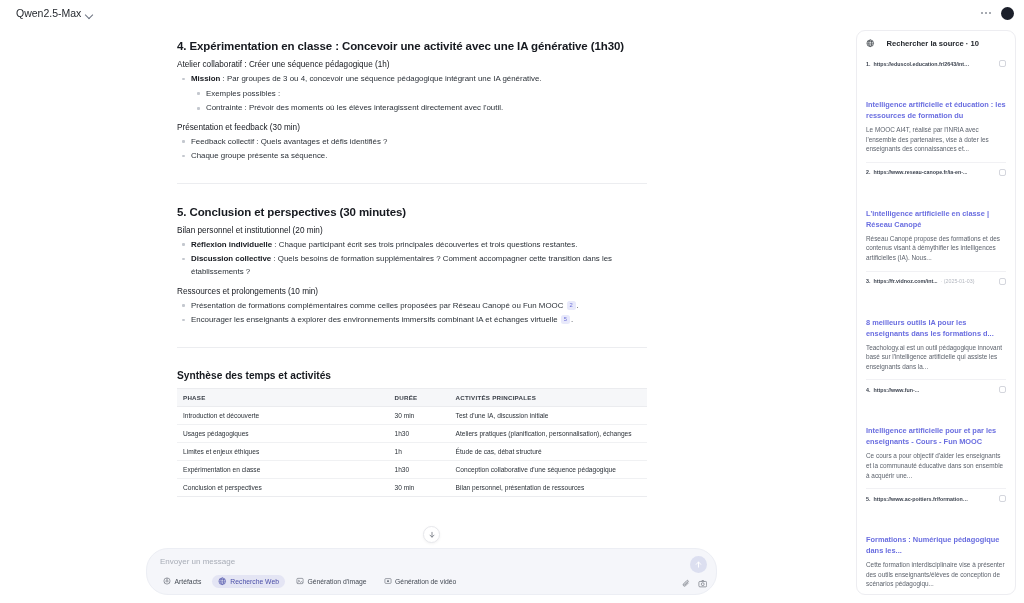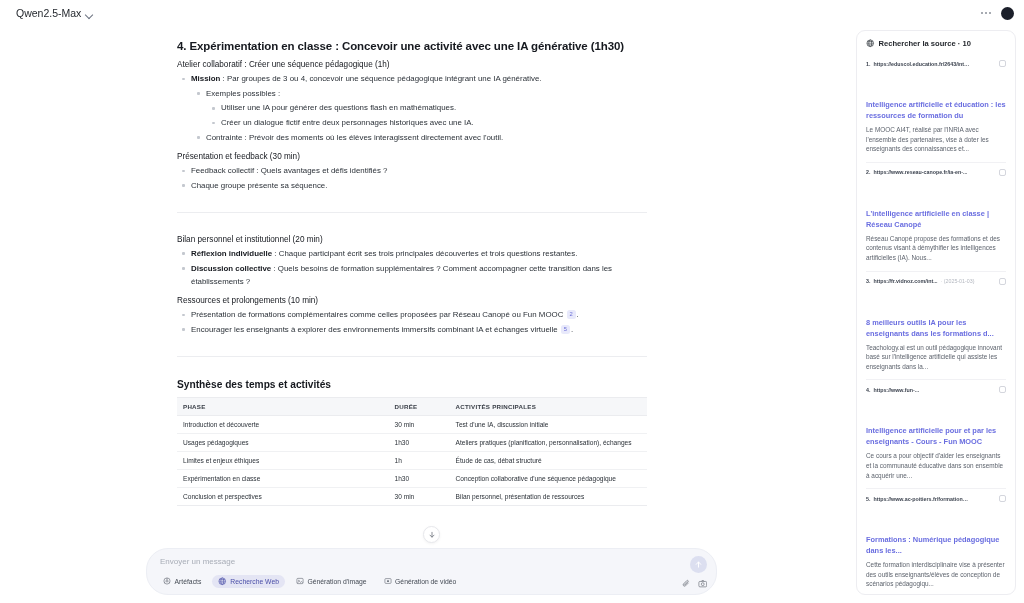--- a/index.html
+++ b/index.html
@@ -141,21 +141,21 @@
   }
 
   
   .panel {
     position: absolute; right: 8px; top: 30px;
     width: 160px; height: 565px;
     background: #ffffff; border: 1px solid #ededf1; border-radius: 9px;
     overflow: hidden;
   }
   .panel-head {
-    display: flex; align-items: center; gap: 4px;
+    display: flex; align-items: center; gap: 12px;
     padding: 8px 9px 6px 9px; font-size: 7.6px; font-weight: bold; color: #1f2329;
   }
   .panel-body { padding: 0 9px; }
   .src {
     padding: 6px 0 8px 0; border-bottom: 1px solid #f1f1f4;
   }
   .src:last-child { border-bottom: none; }
   .src-top {
     display: flex; align-items: center; gap: 3px;
     font-size: 5.3px; color: #3d4450; font-weight: bold;
@@ -204,37 +204,34 @@
     <div class="doc">
 
       <h2 class="sec">4. Expérimentation en classe : Concevoir une activité avec une IA générative (1h30)</h2>
 
       <h3 class="sub">Atelier collaboratif : Créer une séquence pédagogique (1h)</h3>
       <ul class="lv1">
         <li>
           <span class="b">Mission</span><span> : Par groupes de 3 ou 4, concevoir une séquence pédagogique intégrant une IA générative.</span>
           <ul class="lv2">
             <li>Exemples possibles :</li>
-            <ul class="lv3">
-              <li>Utiliser une IA pour générer des questions flash en mathématiques.</li>
-              <li>Créer un dialogue fictif entre deux personnages historiques avec une IA.</li>
-            </ul>
             <li>Contrainte : Prévoir des moments où les élèves interagissent directement avec l'outil.</li>
           </ul>
         </li>
       </ul>
 
       <h3 class="sub">Présentation et feedback (30 min)</h3>
       <ul class="lv1">
         <li>Feedback collectif : Quels avantages et défis identifiés ?</li>
         <li>Chaque groupe présente sa séquence.</li>
       </ul>
 
       <hr class="rule">
 
+      <h2 class="sec">5. Conclusion et perspectives (30 minutes)</h2>
 
       <h3 class="sub">Bilan personnel et institutionnel (20 min)</h3>
       <ul class="lv1">
         <li>
           <span class="b">Réflexion individuelle</span><span> : Chaque participant écrit ses trois principales découvertes et trois questions restantes.</span>
         </li>
         <li>
           <span class="b">Discussion collective</span><span> : Quels besoins de formation supplémentaires ? Comment accompagner cette transition dans les établissements ?</span>
         </li>
       </ul>

